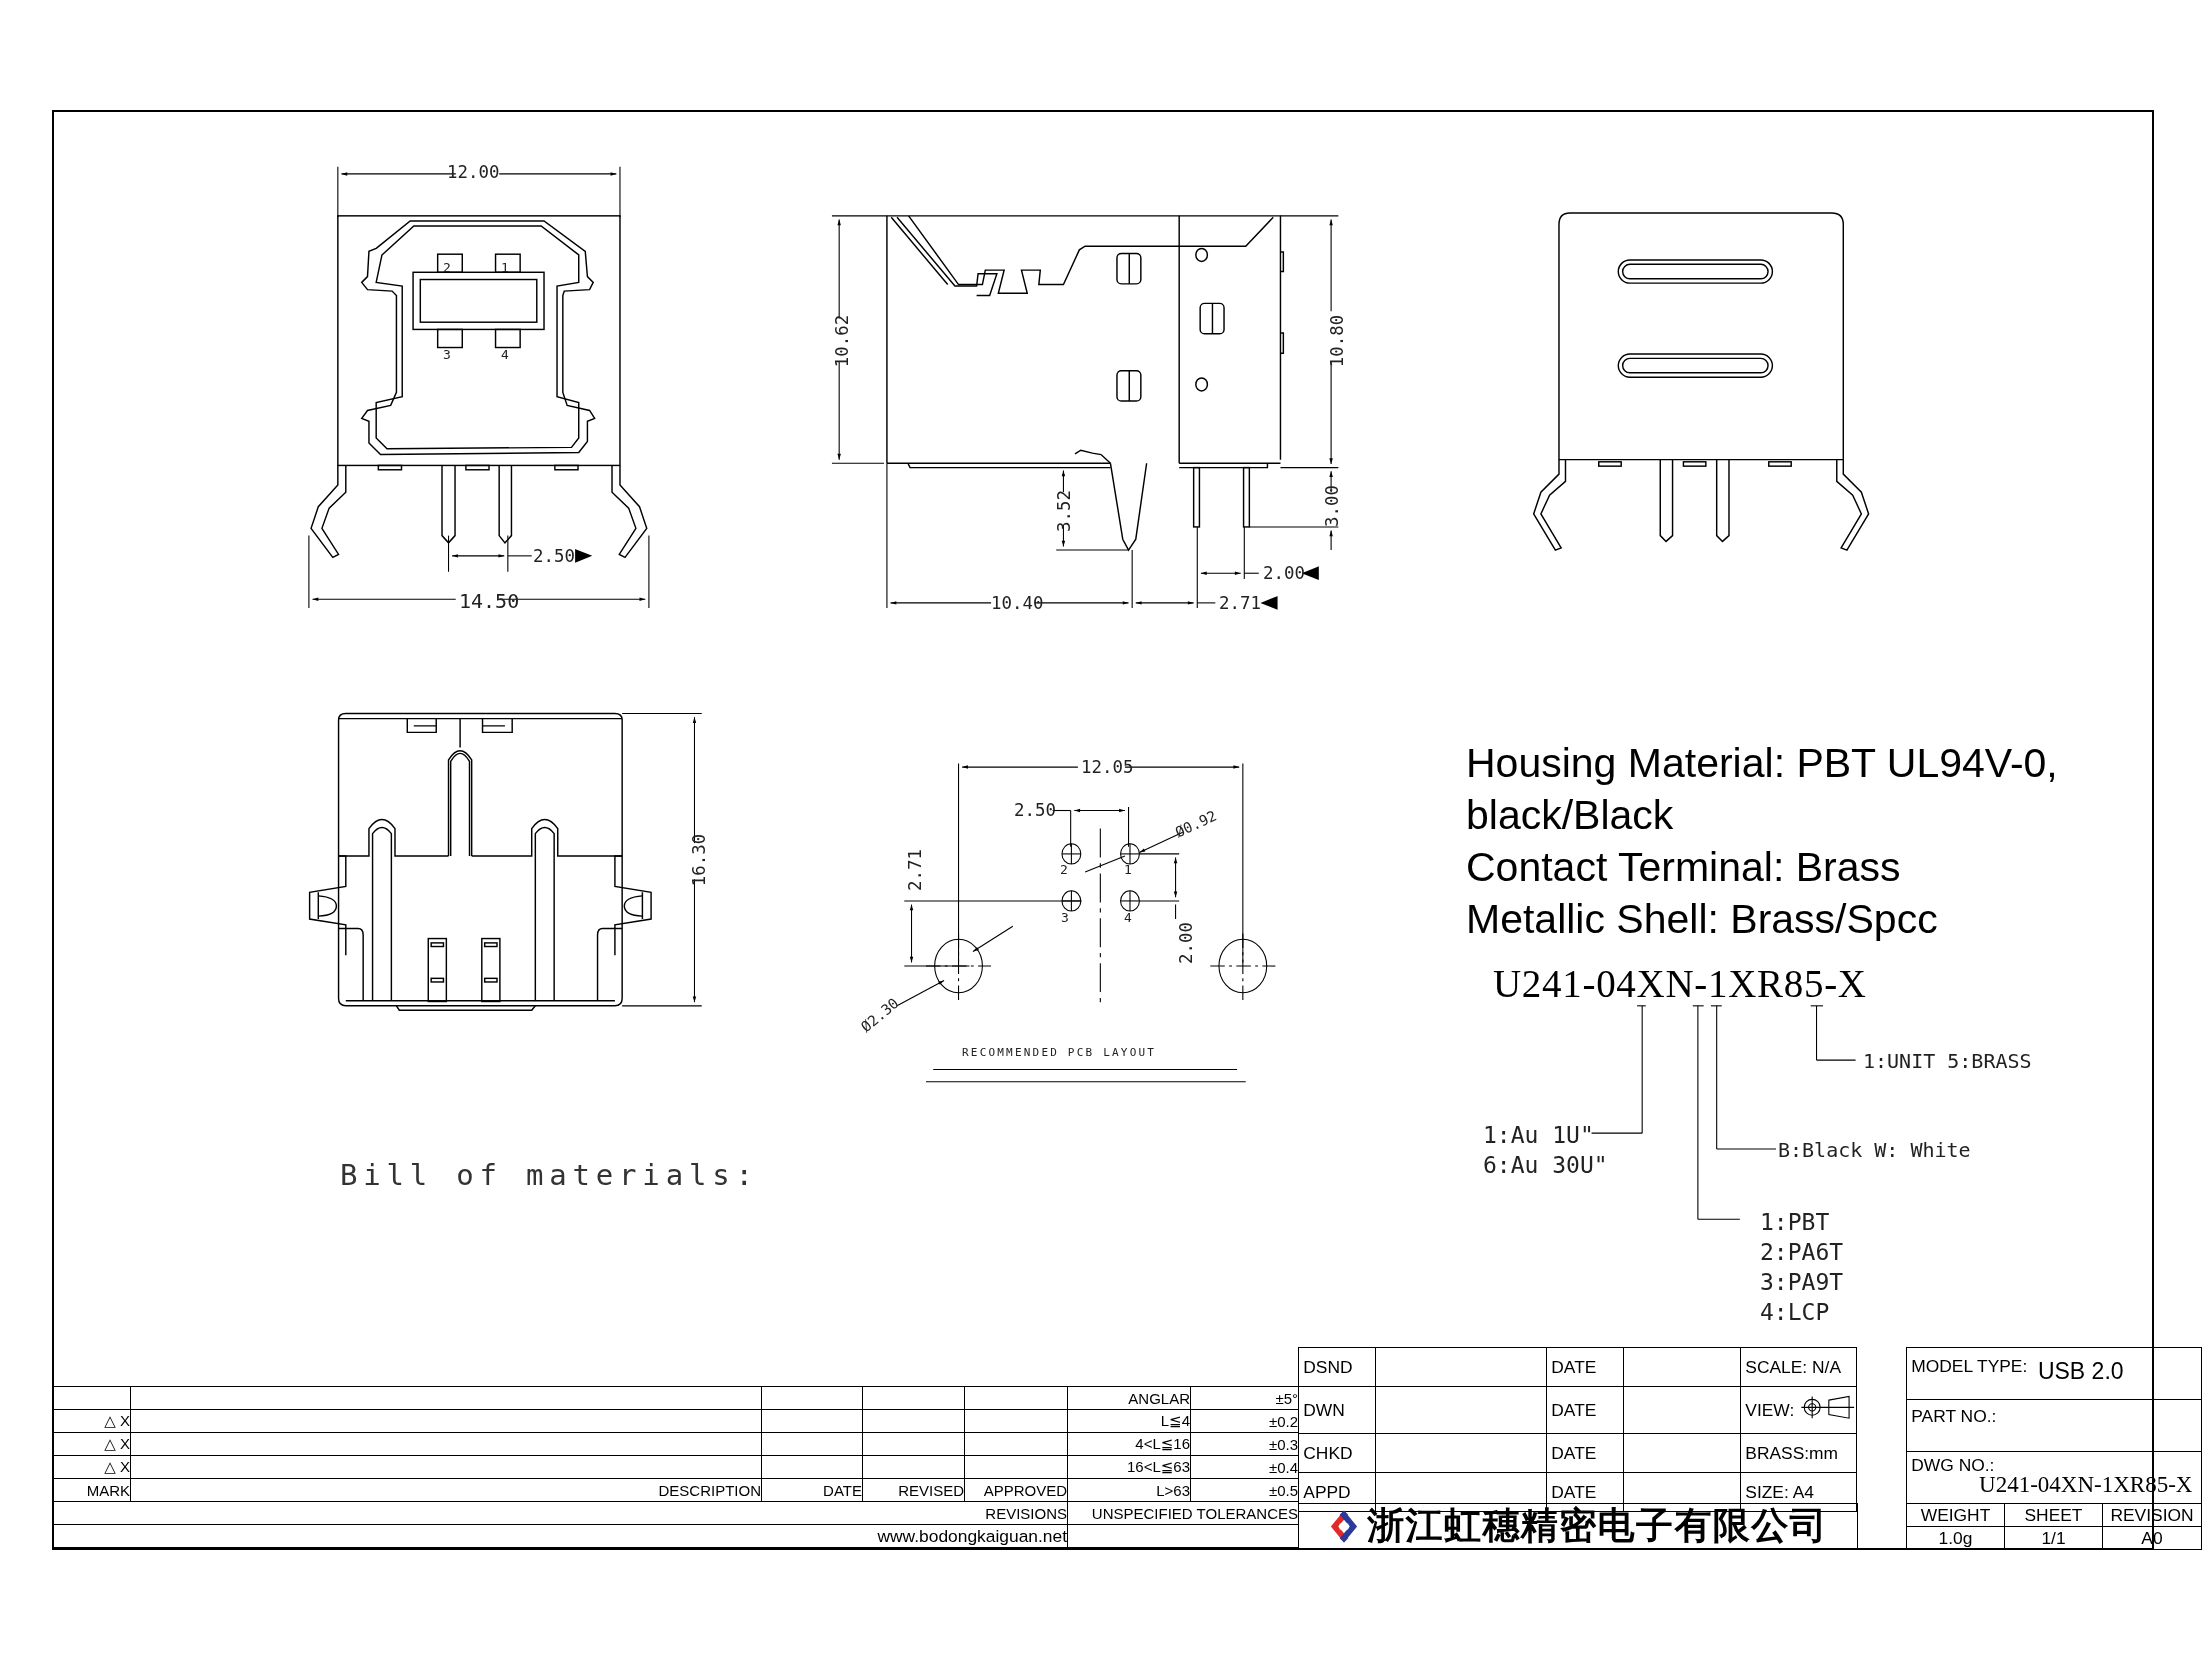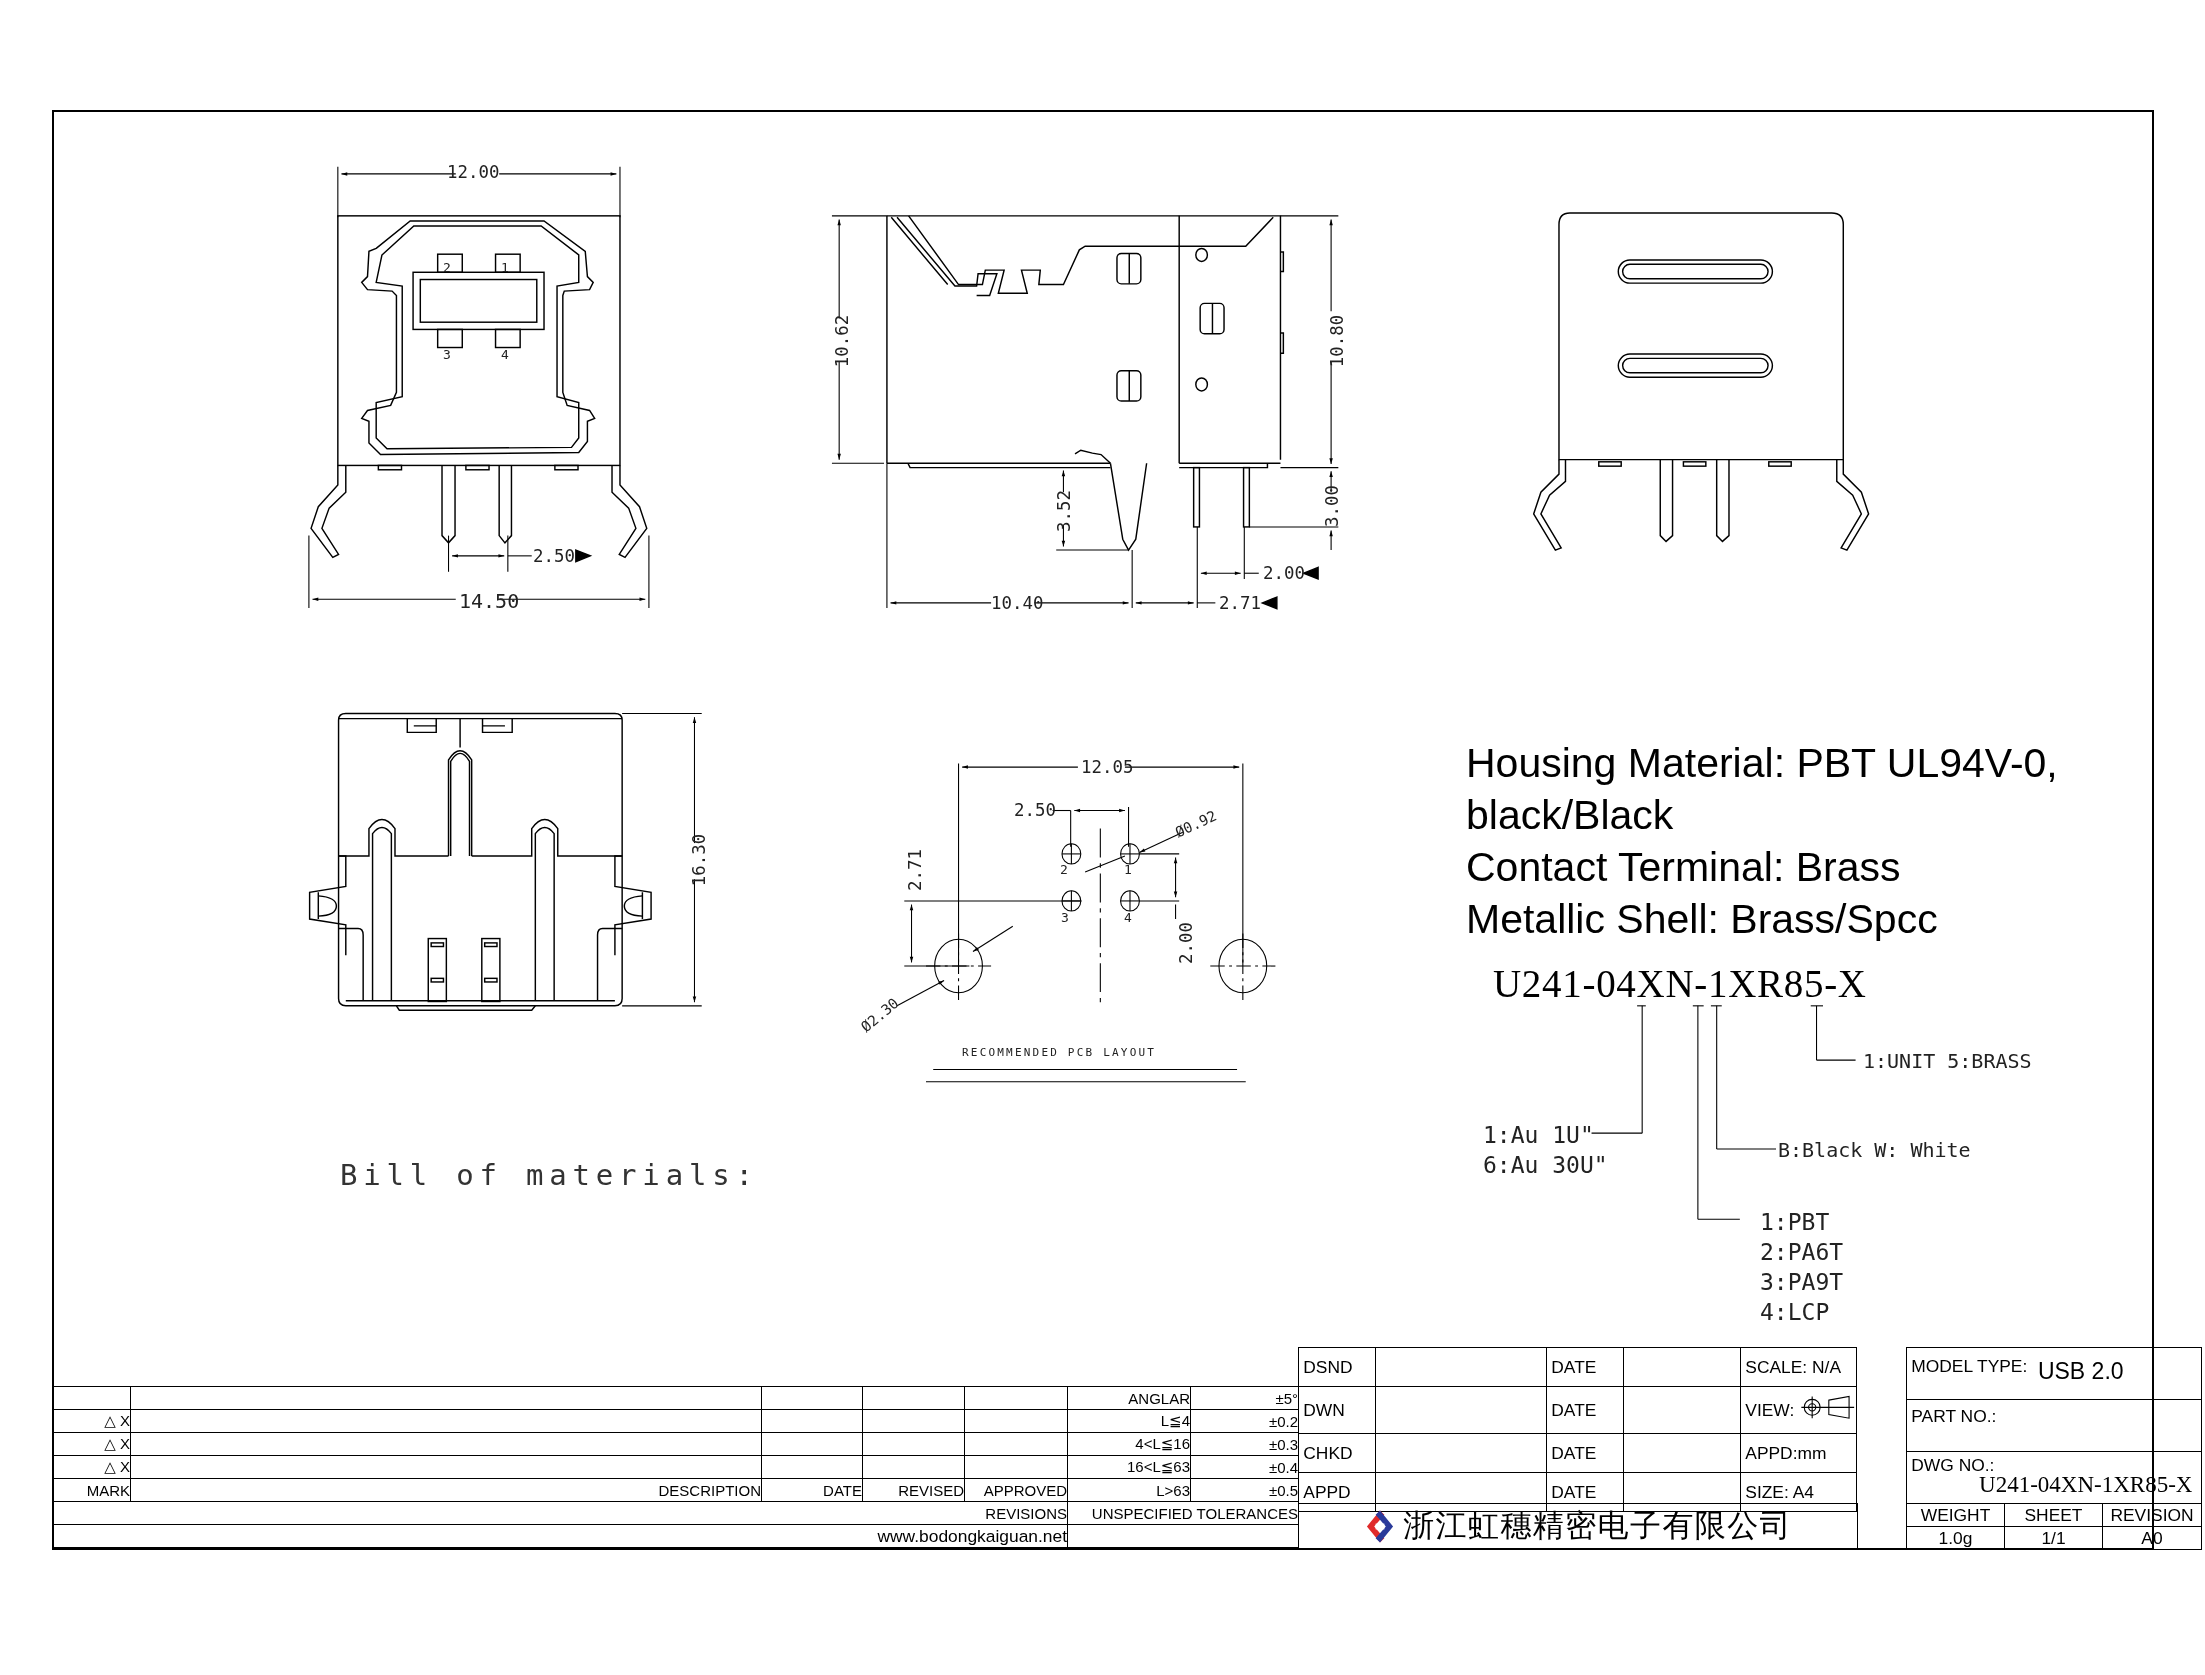--- a/index.html
+++ b/index.html
@@ -14,21 +14,21 @@
   
   .rev { position:absolute; left:52px; top:1386px; border-collapse:collapse; font-family:"Liberation Sans", sans-serif; }
   .rev td { border:1.4px solid #000; padding:0; text-align:right; font-size:15px; height:22px; box-sizing:border-box; white-space:nowrap; }
   .rev td.tall { height:23px; }
   
   .tb { position:absolute; left:1298px; top:1347px; border-collapse:collapse; font-family:"Liberation Sans", sans-serif; }
   .tb td { border:1.4px solid #000; padding:0 4.3px; font-size:17.4px; box-sizing:border-box; white-space:nowrap; vertical-align:middle; }
   .rb { position:absolute; left:1858px; top:1347px; width:296px; height:203px; border-collapse:collapse; font-family:"Liberation Sans", sans-serif;margin-left:48px; }
   .rb td { border:1.4px solid #000; padding:0 4.3px; font-size:17.4px; box-sizing:border-box; white-space:nowrap; }
   .logo-row { position:absolute; left:1298px; top:1503px; width:560px; height:46px; border:1.4px solid #000; box-sizing:border-box; display:flex; align-items:center; justify-content:center; gap:7.2px; }
-  .logo-text { font-size:31px; font-weight:normal; font-family:"DejaVu Sans", sans-serif; letter-spacing:1.4px; }
+  .logo-text { font-size:37px; font-weight:bold; font-family:"DejaVu Sans", sans-serif; letter-spacing:1.4px; }
 </style>
 </head>
 <body>
 
 <div class="frame"></div>
 
 <svg class="drawing" width="2205" height="1676" viewBox="0 0 3048 2316" fill="none" stroke="#000" stroke-width="2">
   <defs>
     <marker id="arr" viewBox="0 0 10 10" refX="10" refY="5" markerWidth="14" markerHeight="8" orient="auto-start-reverse" markerUnits="userSpaceOnUse">
       <path d="M0,2 L10,5 L0,8 z" fill="#000" stroke="none"></path>
@@ -375,21 +375,21 @@
         <td></td>
         <td>DATE</td>
         <td></td>
         <td>VIEW:</td>
   </tr>
   <tr style="height:39px">
     <td>CHKD</td>
         <td></td>
         <td>DATE</td>
         <td></td>
-        <td>APPD:mm</td>
+        <td>BRASS:mm</td>
   </tr>
   <tr style="height:39px">
     <td>APPD</td>
         <td></td>
         <td>DATE</td>
         <td></td>
         <td>SIZE: A4</td>
   </tr>
 </tbody>
   </table>

